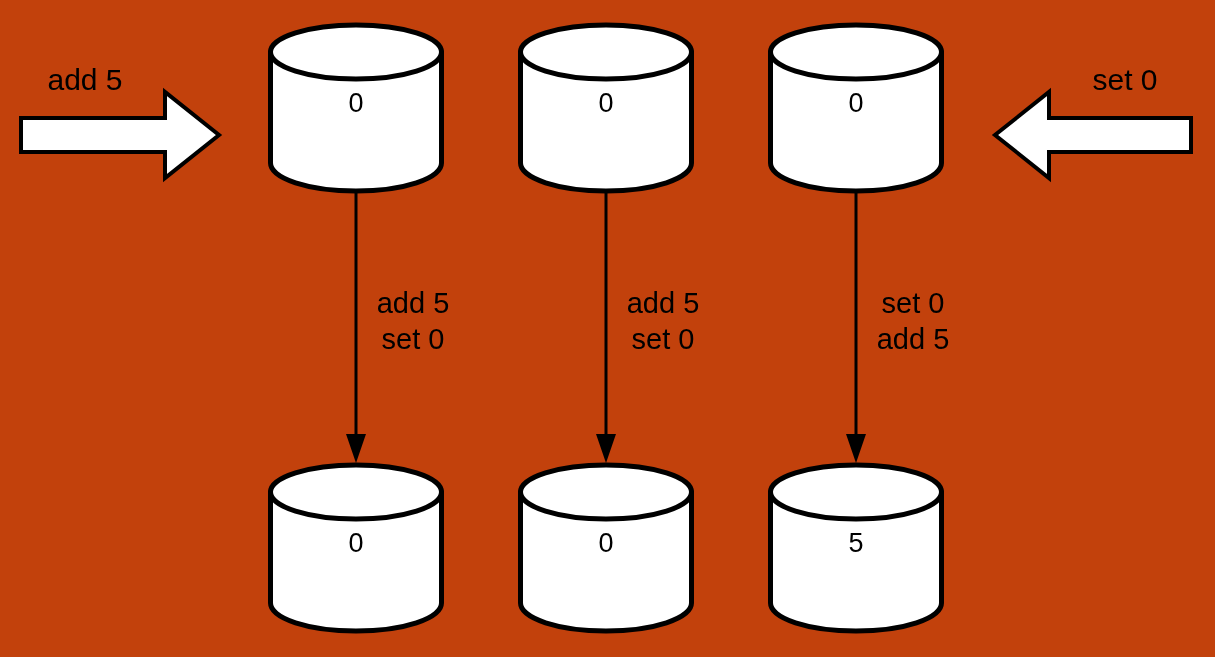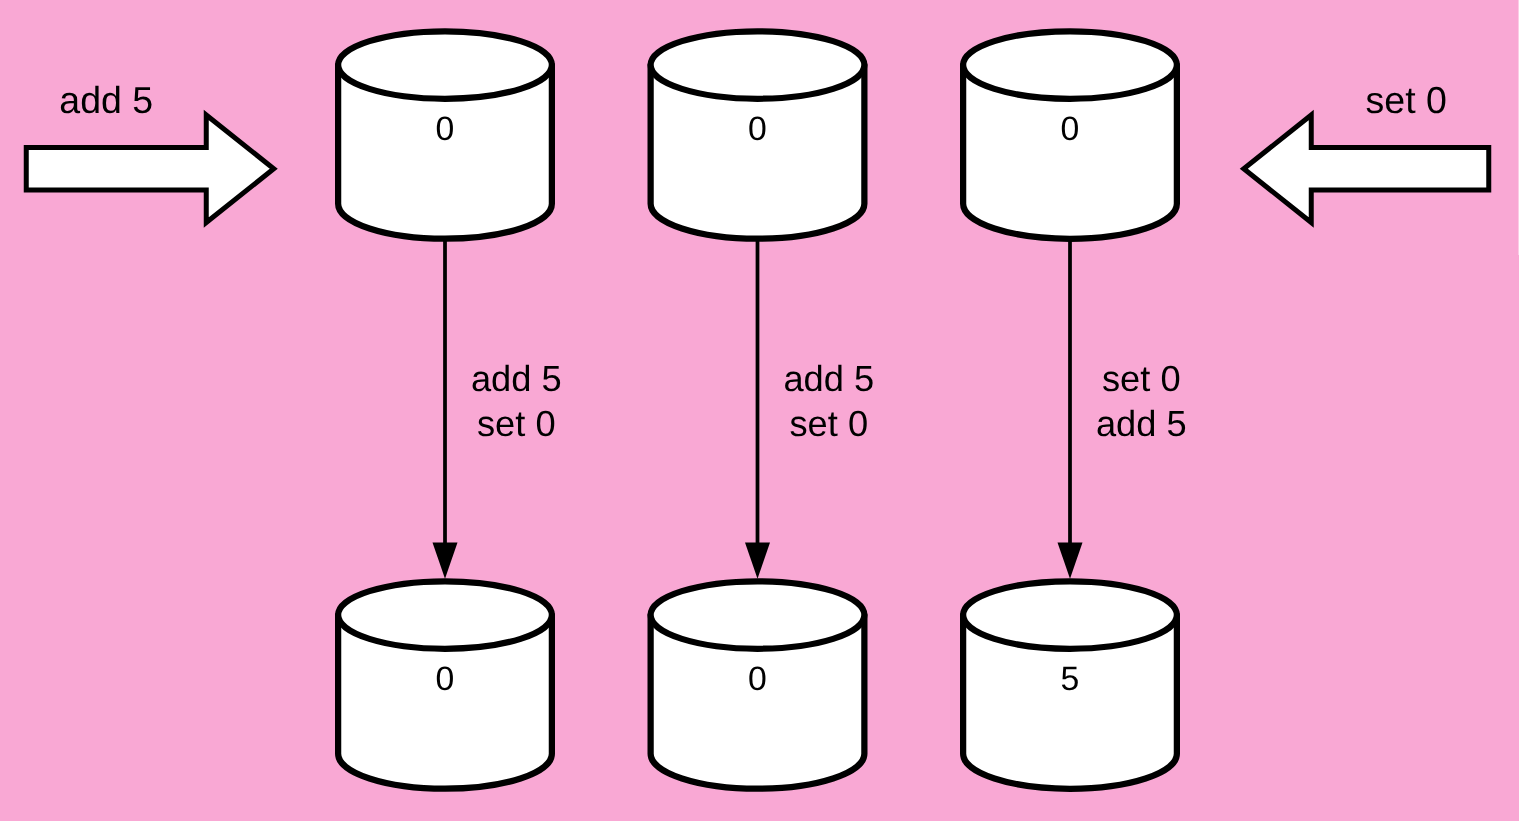--- a/index.html
+++ b/index.html
@@ -7,21 +7,21 @@
     padding: 0;
     background: #ffffff;
   }
   body {
     font-family: "Liberation Sans", sans-serif;
   }
   #canvas {
     position: relative;
     width: 1215px;
     height: 657px;
-    background: #f9a8d4;
+    background: #c2410c;
     overflow: hidden;
   }
   #canvas svg {
     position: absolute;
     top: 0;
     left: 0;
   }
   .db-value, .edge-label, .io-label {
     font-family: "Liberation Sans", sans-serif;
     fill: #000000;

